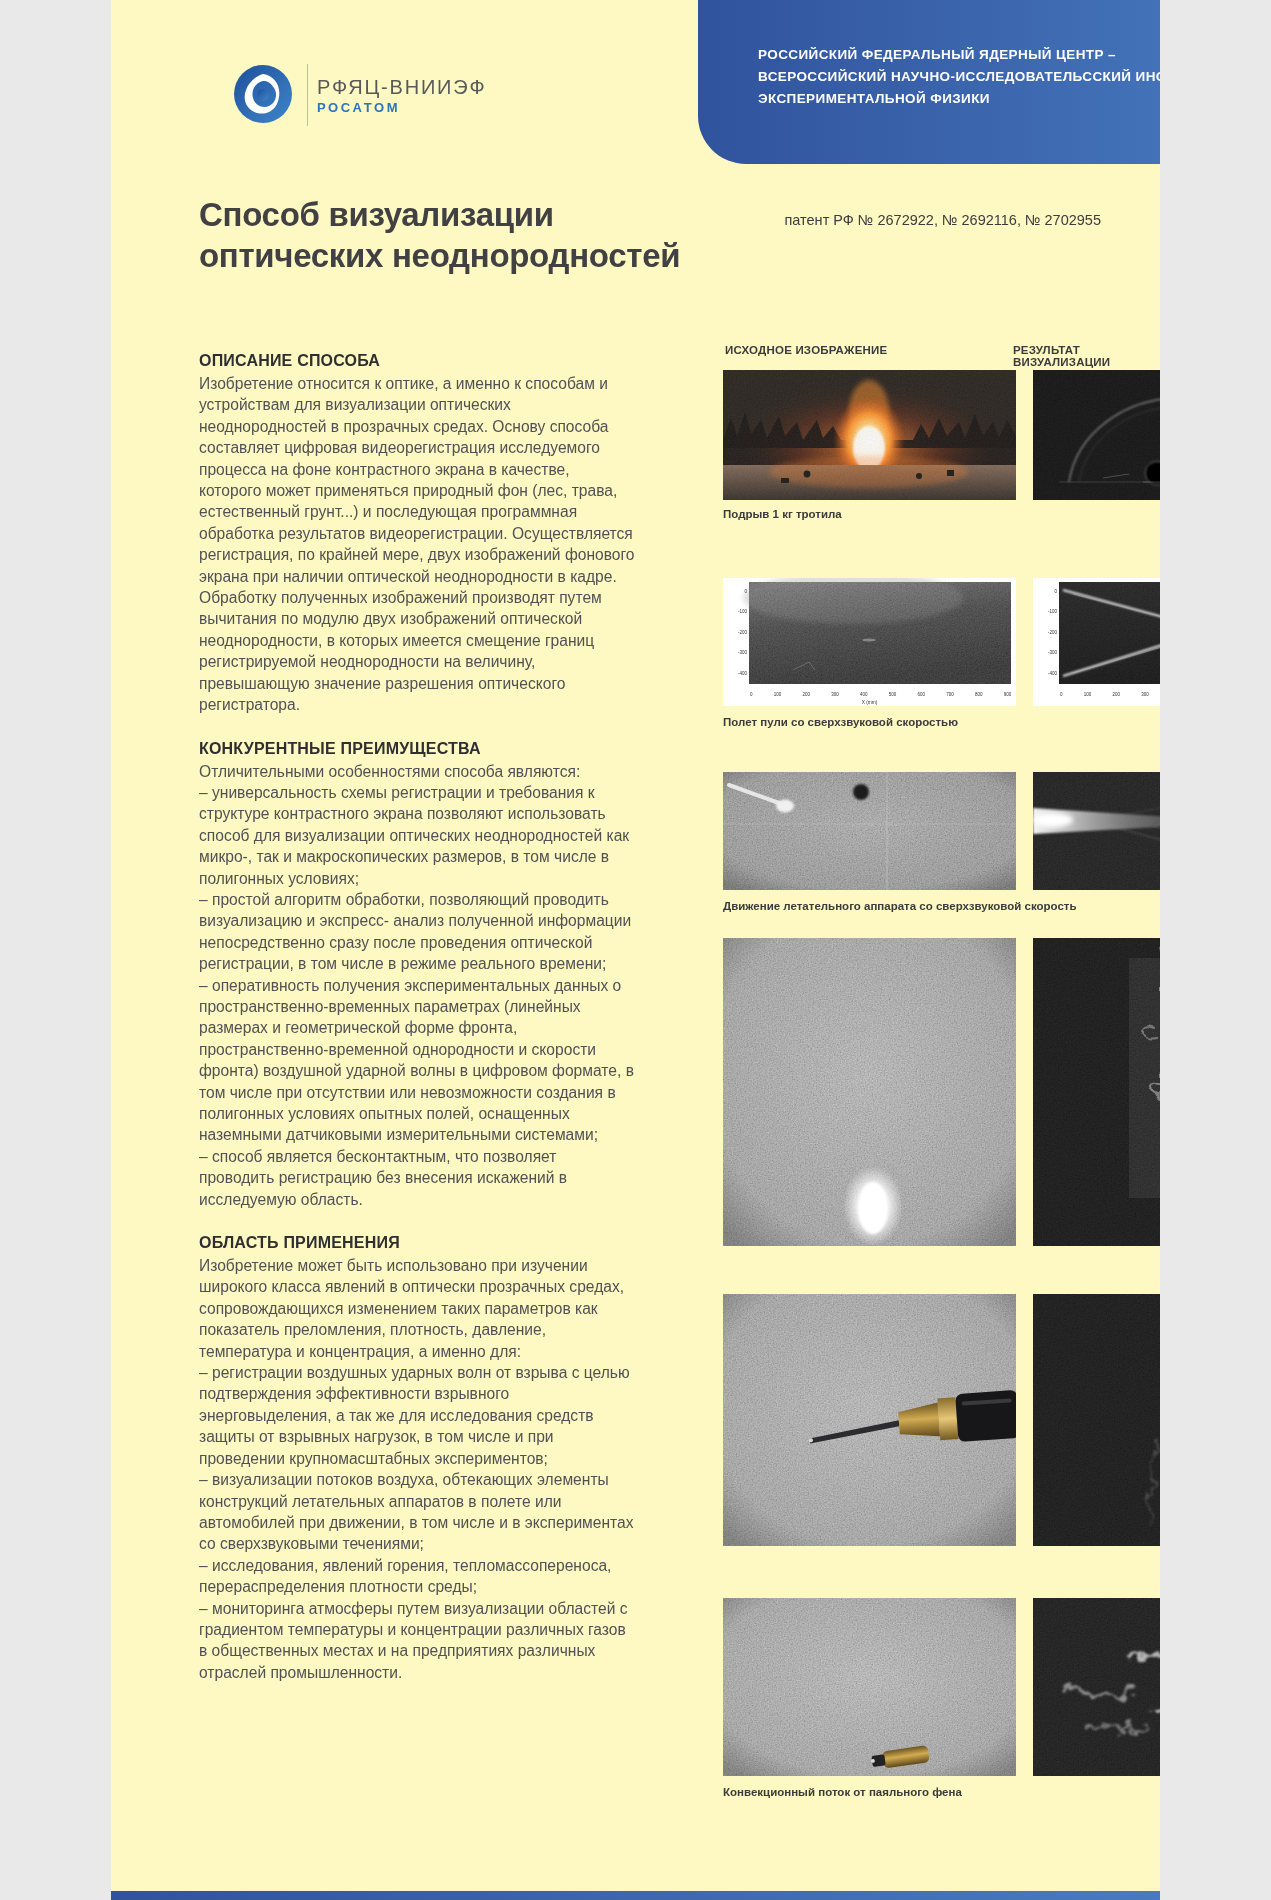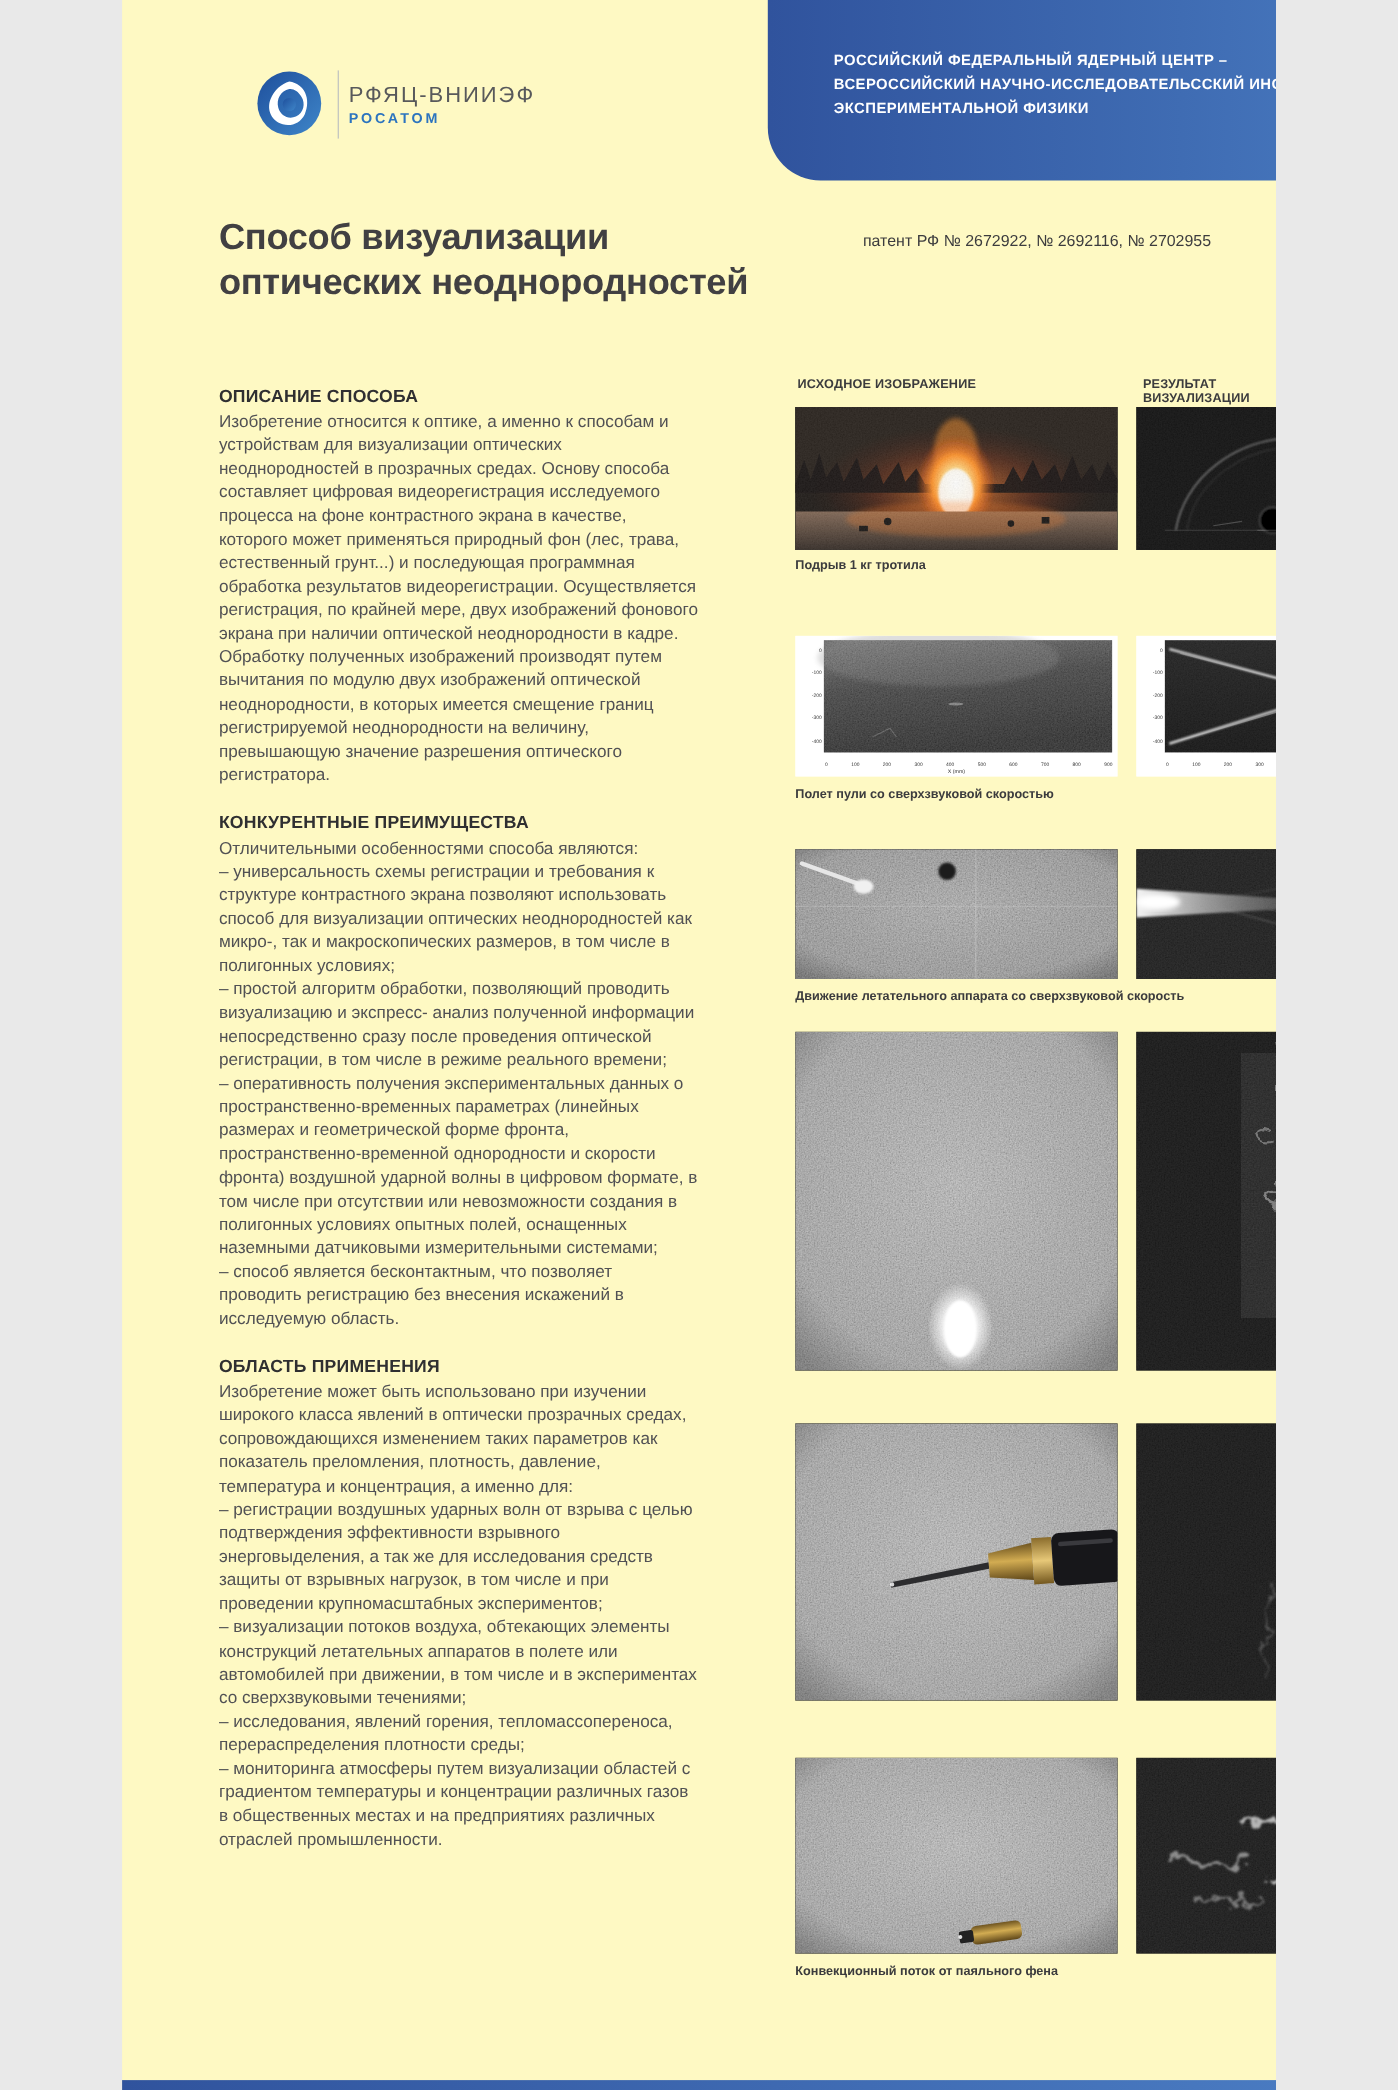--- a/index.html
+++ b/index.html
@@ -20,21 +20,21 @@
   .doc-title{position:absolute;left:88px;top:194px;font-size:33px;font-weight:700;color:#414042;
              line-height:41px;letter-spacing:-.3px;white-space:pre-line;}
   .patent{position:absolute;right:59px;top:212px;font-size:14.5px;color:#3c3c3e;}
   
   .textcol{position:absolute;left:88px;top:352px;width:436px;color:#515154;}
   .section{margin-bottom:24px;}
   .section h2{margin:0 0 3px 0;font-size:16px;font-weight:700;color:#2f2f31;letter-spacing:.2px;}
   .section .body{font-size:15.6px;line-height:21.4px;white-space:pre-line;}
   
   .colhead{position:absolute;top:344px;font-size:11.5px;font-weight:700;color:#3b3b3d;letter-spacing:.2px;}
-  .colhead.c1{left:614px;} .colhead.c2{left:928px;}
+  .colhead.c1{left:614px;} .colhead.c2{left:902px;}
   .figrow{position:absolute;left:612px;width:603px;}
   .fig{position:absolute;top:0;overflow:hidden;background:#0a0a0a;}
   .fig.c1{left:0;} .fig.c2{left:310px;}
   .fig svg{display:block;width:100%;height:100%;}
   .fig.plotbox{background:#ffffff;}
   .caption{position:absolute;left:612px;width:640px;font-size:11.5px;font-weight:700;color:#3b3b3d;}
   
   .plot-xticks{position:absolute;left:27px;bottom:9px;width:258px;font-size:4.5px;color:#333;
                word-spacing:20px;white-space:nowrap;}
   .plot-xlabel{position:absolute;left:0;bottom:1px;width:100%;text-align:center;font-size:4.8px;color:#333;}

